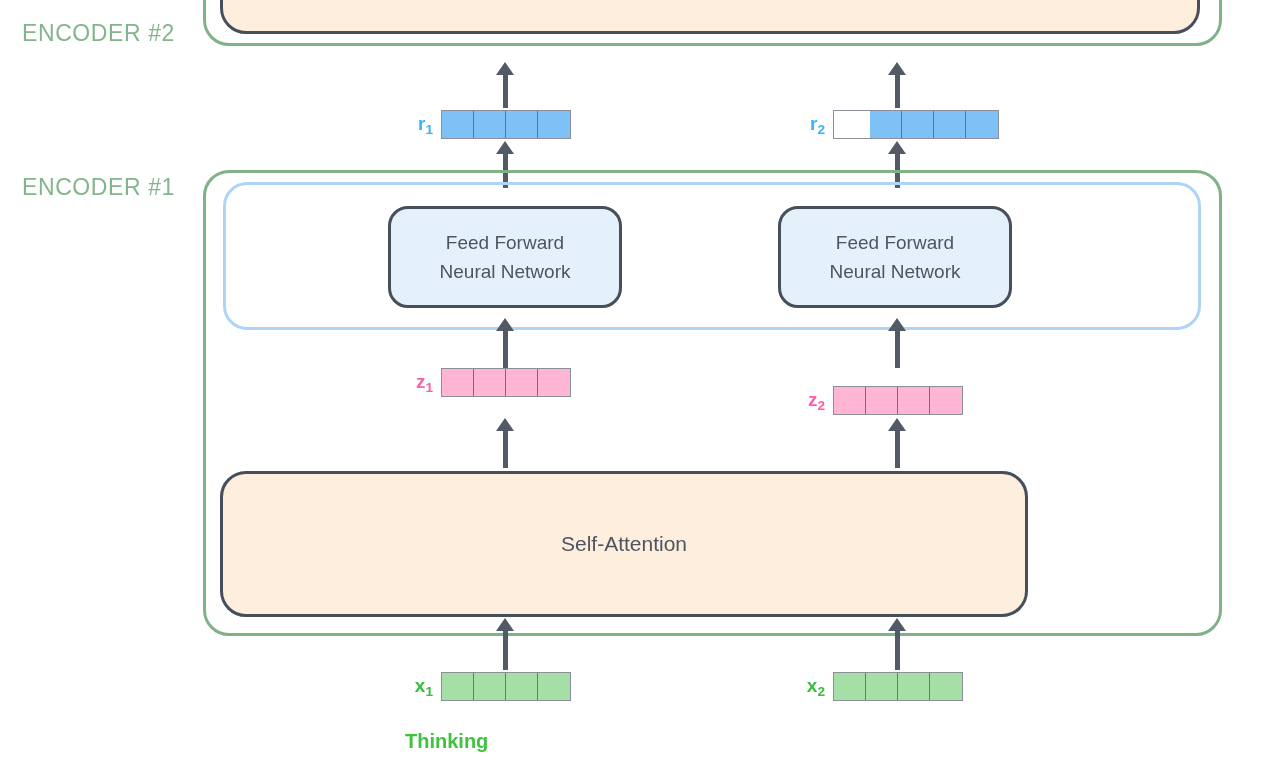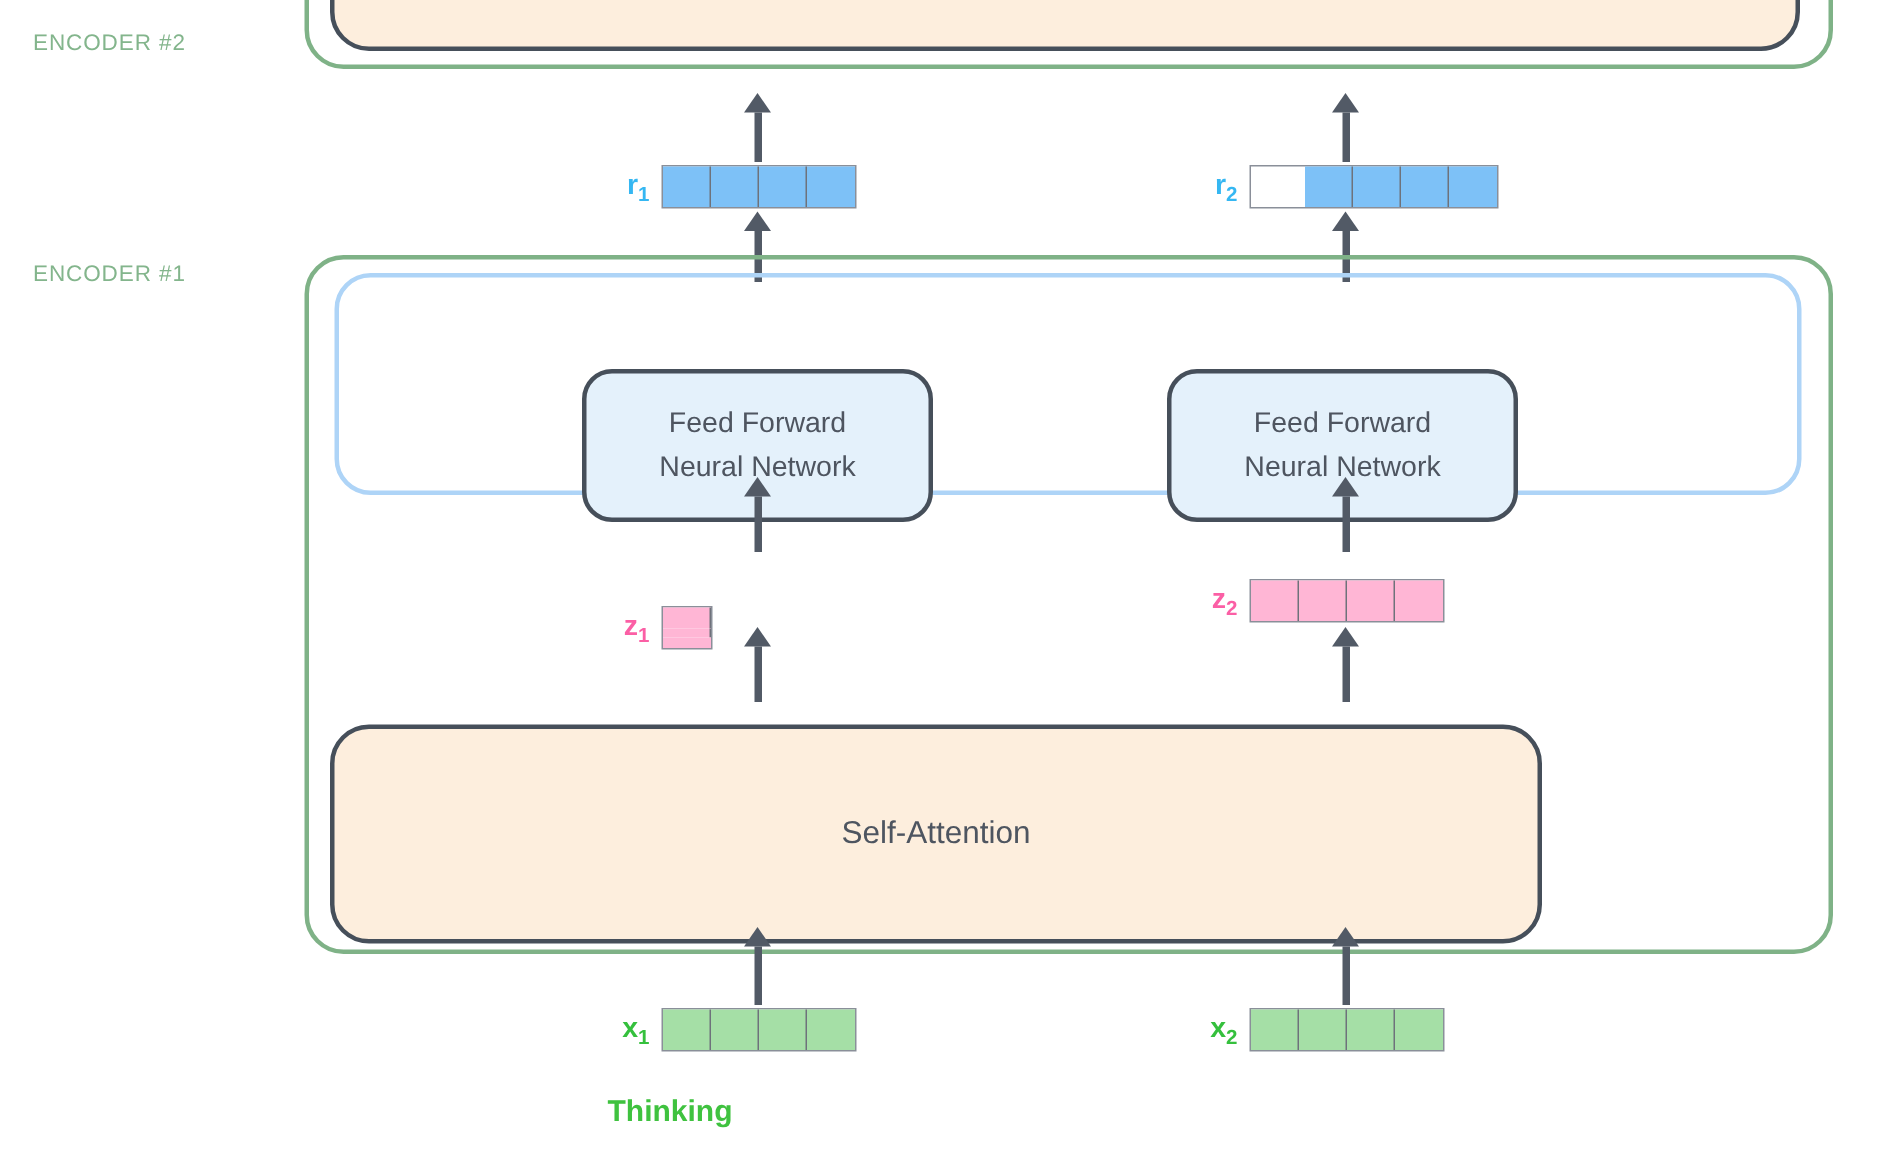--- a/index.html
+++ b/index.html
@@ -24,21 +24,21 @@
     border-radius: 26px;
     background: transparent;
   }
   #encoder2-shell { left: 203px; top: -86px; width: 1019px; height: 132px; }
   #encoder1-shell { left: 203px; top: 170px; width: 1019px; height: 466px; }
 
   
   .encoder-label {
     position: absolute;
     color: #83b58c;
-    font-size: 15px;
+    font-size: 23px;
     letter-spacing: 0.6px;
     white-space: nowrap;
   }
   #encoder2-label { left: 22px; top: 20px; }
   #encoder1-label { left: 22px; top: 174px; }
 
   
   .attention-box {
     position: absolute;
     background: #fdeedd;
@@ -48,21 +48,21 @@
     align-items: center;
     justify-content: center;
     color: #4e5560;
     font-size: 21px;
   }
   #encoder2-attention {
     left: 220px; top: -66px; width: 980px; height: 100px;
     border-radius: 26px;
   }
   #encoder1-attention {
-    left: 220px; top: 471px; width: 808px; height: 146px; margin-top: 12px;
+    left: 220px; top: 471px; width: 808px; height: 146px;
   }
 
   
   #ffn-container {
     position: absolute;
     left: 223px; top: 182px; width: 978px; height: 148px;
     border: 3px solid #aed4f7;
     border-radius: 24px;
     background: transparent;
   }
@@ -75,21 +75,20 @@
     border-radius: 20px;
     width: 234px; height: 102px;
     display: flex;
     flex-direction: column;
     align-items: center;
     justify-content: center;
     color: #4e5560;
     font-size: 19px;
     line-height: 1.55;
     text-align: center;
-    margin-top: 40px;
   }
   #ffn-1 { left: 388px; top: 206px; }
   #ffn-2 { left: 778px; top: 206px; }
 
   
   .vector {
     position: absolute;
     display: flex;
     border: 1px solid #8a8f99;
     height: 29px;
@@ -114,21 +113,21 @@
     white-space: nowrap;
   }
   .vector-label sub { font-size: 0.72em; font-weight: bold; }
 
   .lbl-blue  { color: #35b7f2; }
   .lbl-pink  { color: #fb5fa5; }
   .lbl-green { color: #35c03d; }
 
   #vec-r1 { left: 441px; top: 110px; justify-content: center; }
   #vec-r2 { left: 833px; top: 110px; padding-left: 36px; }
-  #vec-z1 { left: 441px; top: 404px; flex-direction: column; }
+  #vec-z1 { left: 441px; top: 368px; }
   #vec-z2 { left: 833px; top: 386px; }
   #vec-x1 { left: 441px; top: 672px; }
   #vec-x2 { left: 833px; top: 672px; text-align: right; }
 
   
   .word-label {
     position: absolute;
     color: #3fc23f;
     font-weight: bold;
     font-size: 20px;

